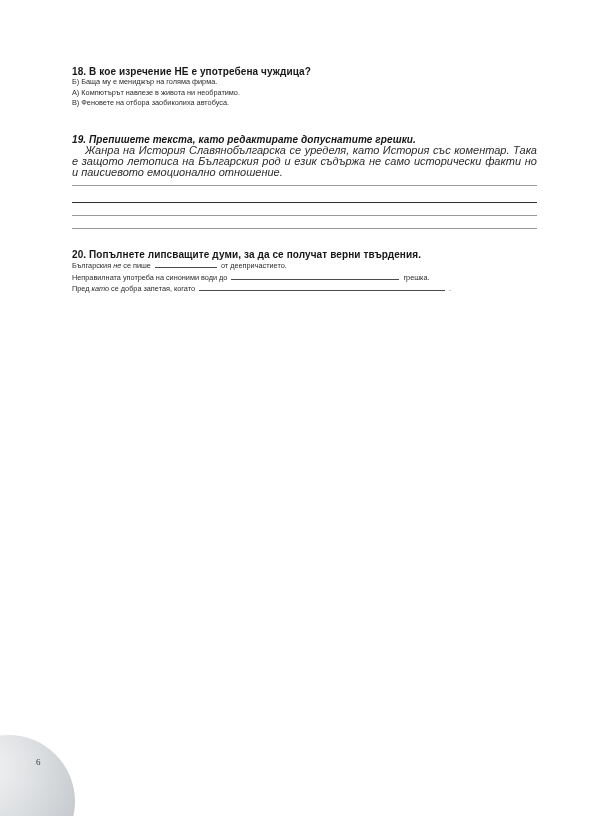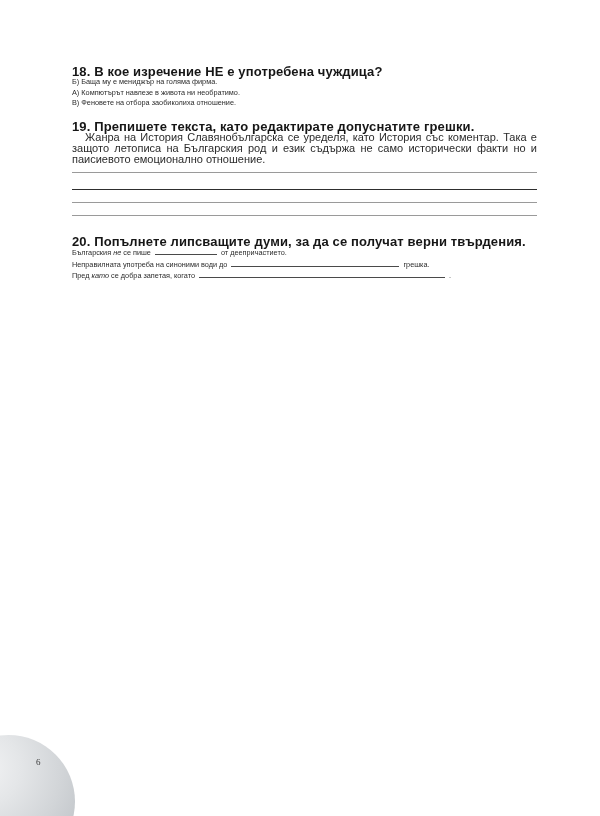--- a/index.html
+++ b/index.html
@@ -29,21 +29,21 @@
   .content {
     position: absolute;
     left: 72px;
     top: 66px;
     width: 465px;
   }
 
   .q-block { position: relative; }
 
   .q-title {
-    font-size: 13px;
+    font-size: 10px;
     font-weight: bold;
     color: #161616;
     line-height: 11.2px;
     letter-spacing: 0.01em;
     white-space: nowrap;
   }
 
   .q-option {
     font-size: 7.3px;
     line-height: 10.6px;
@@ -125,24 +125,24 @@
 <body>
 
 <div id="page">
 
   <div class="content">
 
     <div class="q-block">
       <div class="q-title">18. В кое изречение НЕ е употребена чуждица?</div>
       <div class="q-option">Б) Баща му е мениджър на голяма фирма.</div>
       <div class="q-option">А) Компютърът навлезе в живота ни необратимо.</div>
-      <div class="q-option">В) Феновете на отбора заобиколиха отношение.</div>
+      <div class="q-option">В) Феновете на отбора заобиколиха автобуса.</div>
     </div>
 
-    <div class="q-block" style="margin-top:12px;">
+    <div class="q-block" style="margin-top:25px;font-style:italic;">
       <div class="q-title">19. Препишете текста, като редактирате допуснатите грешки.</div>
       <div class="para"><span class="indent"></span><span>Жанра на История Славянобългарска се уределя, като История със коментар. Така е защото летописа на Българския род и език съдържа не само исторически факти но и паисиевото емоционално отношение.</span></div>
 
       <div class="rules">
         <div class="rule r1"></div>
         <div class="rule dark r2"></div>
         <div class="rule r3"></div>
         <div class="rule r4"></div>
       </div>
     </div>

